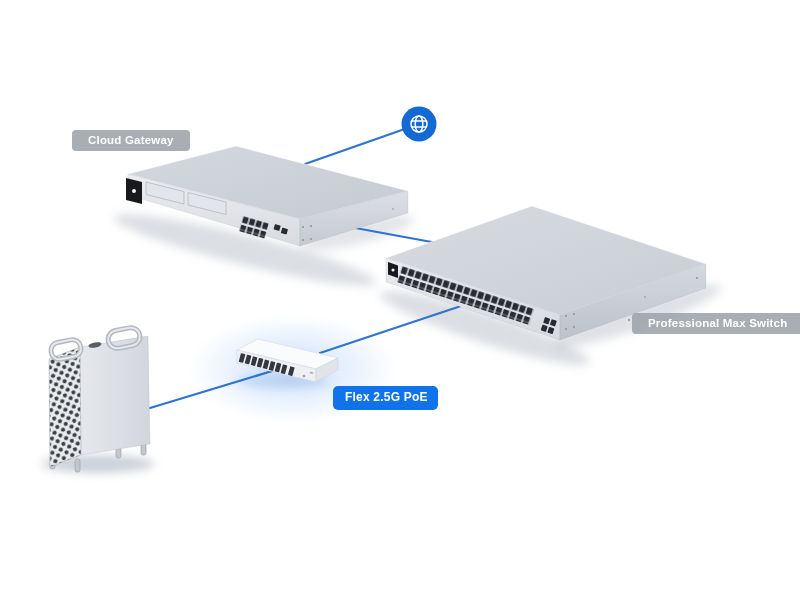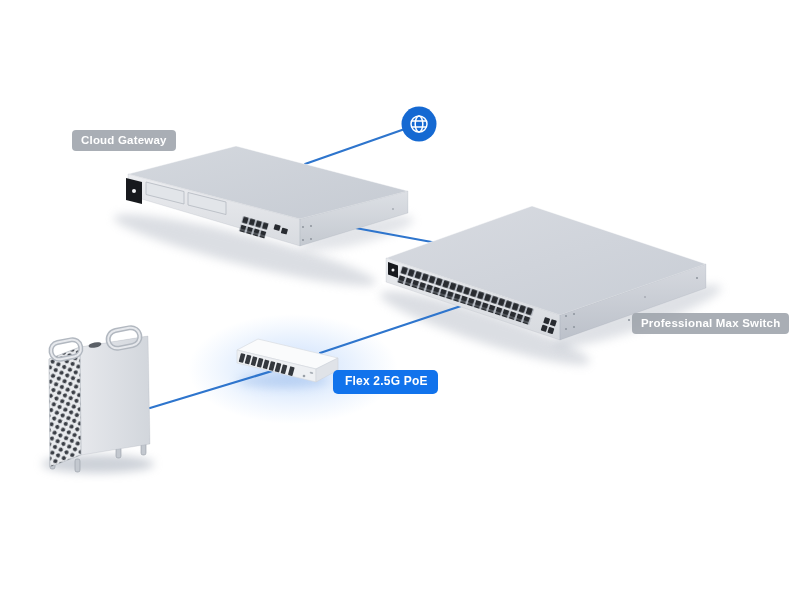--- a/index.html
+++ b/index.html
@@ -1,25 +1,25 @@
 <!DOCTYPE html>
 <html><head>
 <meta charset="utf-8">
 <style>
   html,body{margin:0;padding:0;background:#fff;}
   .canvas{position:relative;width:800px;height:600px;background:#ffffff;overflow:hidden;
           font-family:"Liberation Sans",sans-serif;}
   svg{position:absolute;left:0;top:0;}
   .badge{position:absolute;color:#fff;font-weight:bold;white-space:nowrap;
          border-radius:4px;line-height:1.15;}
-  .badge-gray{background:rgba(157,163,171,0.88);font-size:11.5px;padding:4px 9px;letter-spacing:0.2px;}
+  .badge-gray{background:rgba(157,163,171,0.88);font-size:11.5px;padding:4px 16px;letter-spacing:0.2px;}
   .badge-blue{background:#1173ec;font-size:12px;padding:5px 10px;border-radius:5px;letter-spacing:0.2px;}
   .lbl-cloud-gateway{left:72px;top:130px;}
   .lbl-pro-max{left:632px;top:313px;}
-  .lbl-flex{left:333px;top:370px;padding-left:12px;}
+  .lbl-flex{left:333px;top:386px;padding-left:12px;}
 </style>
 </head>
 <body>
 
 <div class="canvas">
 
 <svg width="800" height="600" viewBox="0 0 800 600">
   <defs>
     <linearGradient id="gwTop" x1="0" y1="0" x2="1" y2="1">
       <stop offset="0" stop-color="#d4d8de"></stop>

